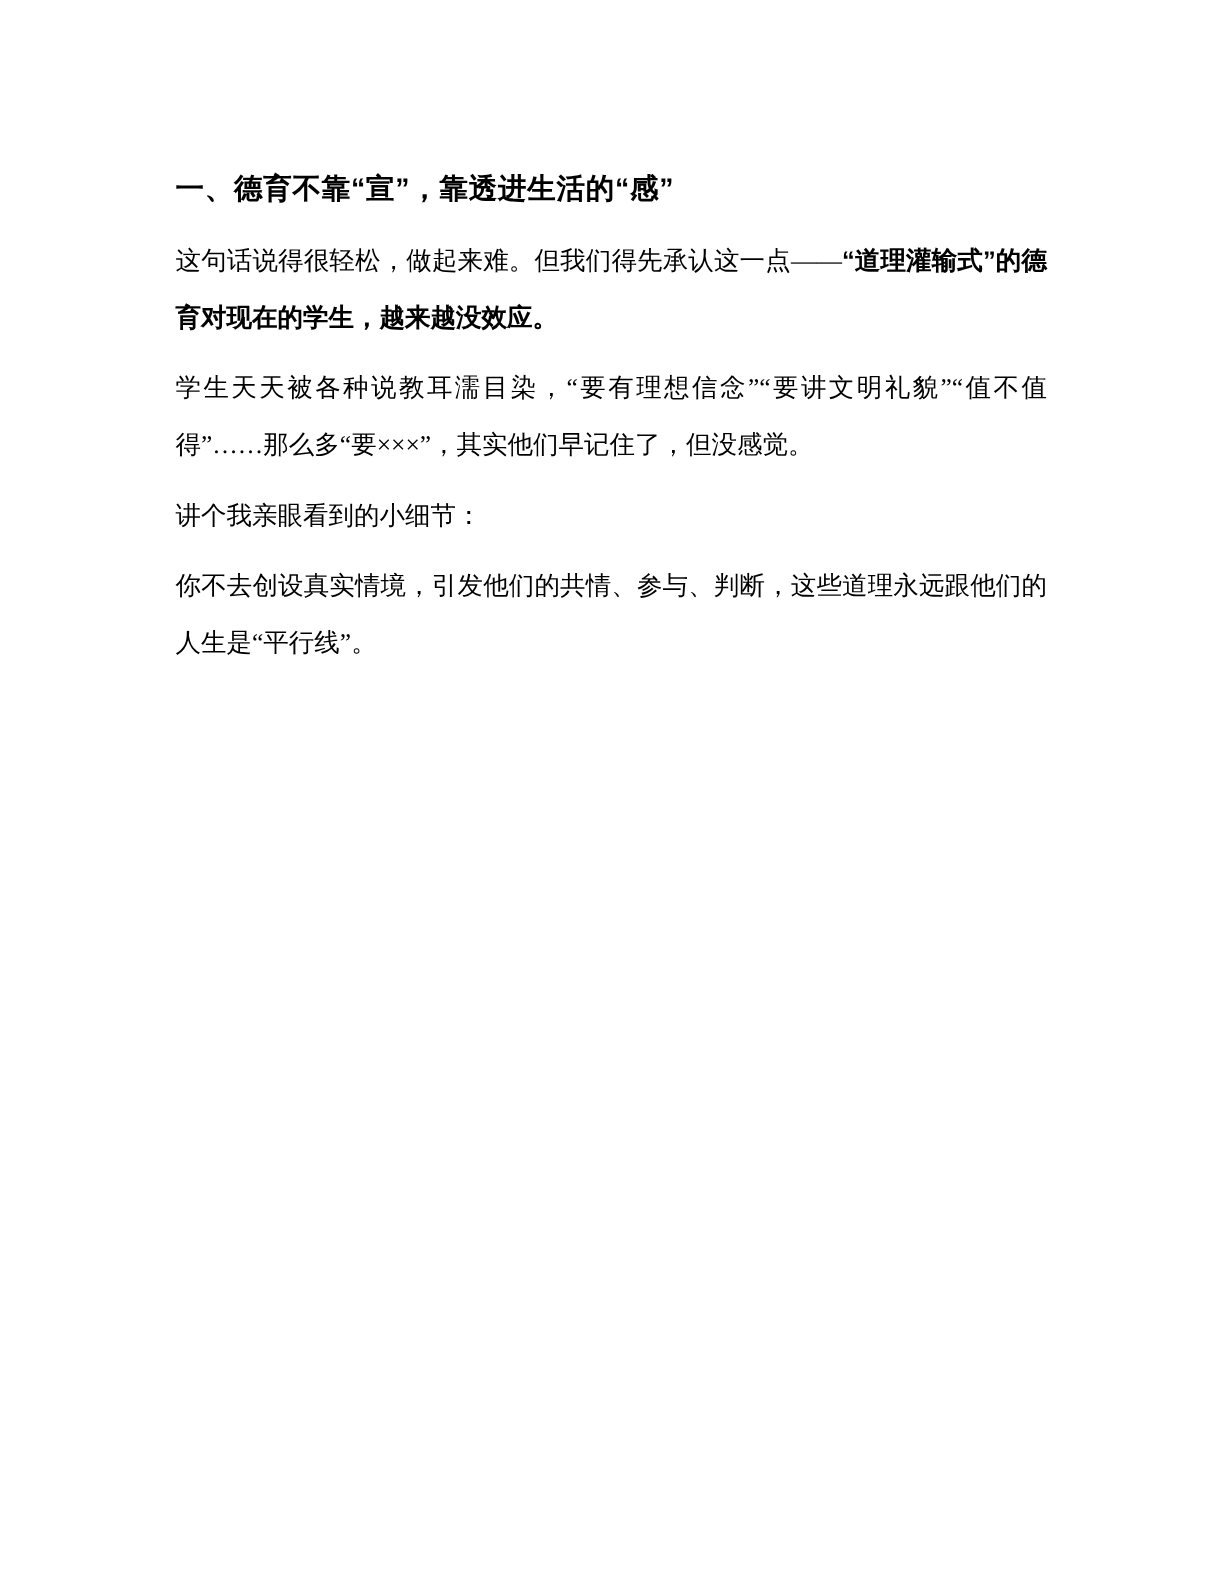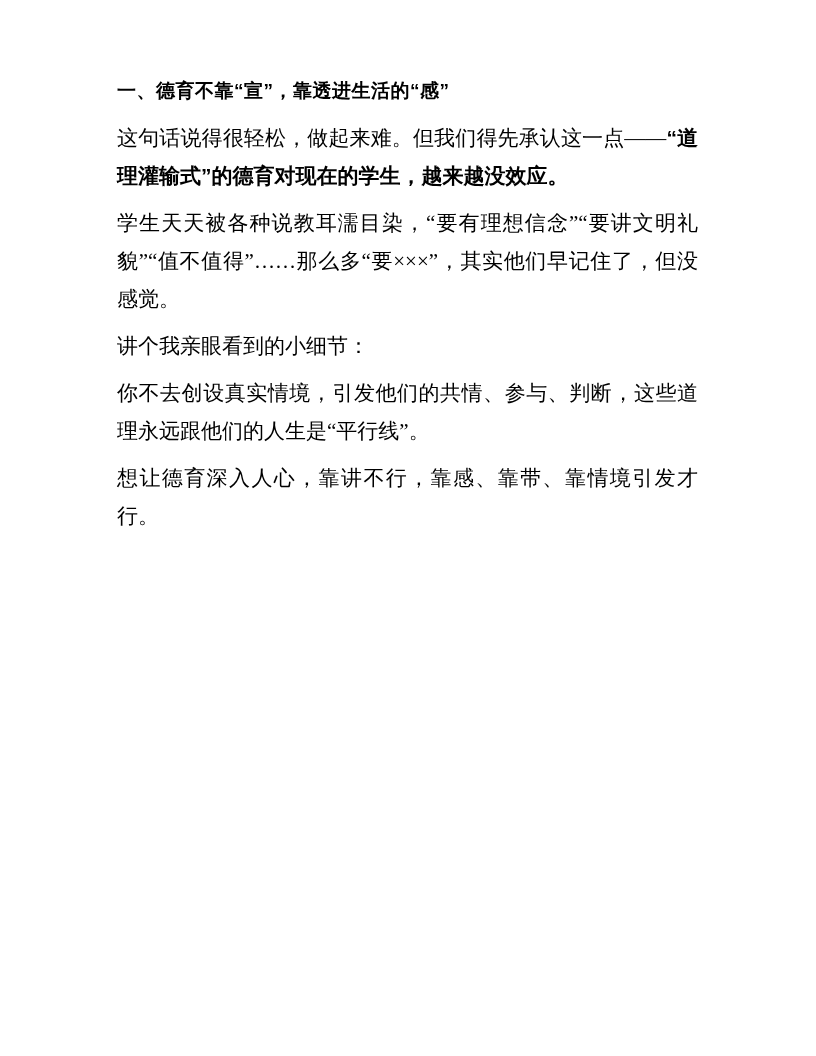--- a/index.html
+++ b/index.html
@@ -7,36 +7,36 @@
     padding: 0;
     background: #ffffff;
   }
   .page {
     position: relative;
     box-sizing: border-box;
     width: 816px;
     height: 1056px;
     background: #ffffff;
     color: #000000;
-    padding: 72px 118px 0 117px;
+    padding: 108px 118px 0 117px;
     overflow: hidden;
     font-family: "Liberation Serif", "DejaVu Serif", serif;
     font-size: 19px;
   }
   .heading {
     font-family: "Liberation Sans", "DejaVu Sans", sans-serif;
     font-weight: 700;
     font-size: 19px;
     line-height: 38px;
     margin: 0 0 9px 0;
     letter-spacing: 0.5px;
   }
   .para {
     margin: 0 0 9px 0;
-    font-size: 21px;
+    font-size: 17px;
     line-height: 38px;
     text-align: justify;
     text-justify: inter-ideograph;
     word-break: break-all;
   }
   .run-regular {
     font-weight: 400;
   }
   .run-bold {
     font-family: "Liberation Sans", "DejaVu Sans", sans-serif;
@@ -46,15 +46,14 @@
 </head>
 <body>
 
 <div class="page">
   <h1 class="heading">一、德育不靠“宣”，靠透进生活的“感”</h1>
   <div id="paragraphs">
       <p class="para"><span class="run-regular">这句话说得很轻松，做起来难。但我们得先承认这一点——</span><span class="run-bold">“道理灌输式”的德育对现在的学生，越来越没效应。</span></p>
       <p class="para"><span class="run-regular">学生天天被各种说教耳濡目染，“要有理想信念”“要讲文明礼貌”“值不值得”……那么多“要×××”，其实他们早记住了，但没感觉。</span></p>
       <p class="para"><span class="run-regular">讲个我亲眼看到的小细节：</span></p>
       <p class="para"><span class="run-regular">你不去创设真实情境，引发他们的共情、参与、判断，这些道理永远跟他们的人生是“平行线”。</span></p>
-      <p class="para"><span class="run-regular">想让德育深入人心，靠讲不行，靠感、靠带、靠情境引发才行。</span></p>
     </div>
 </div>
 
 </body></html>

